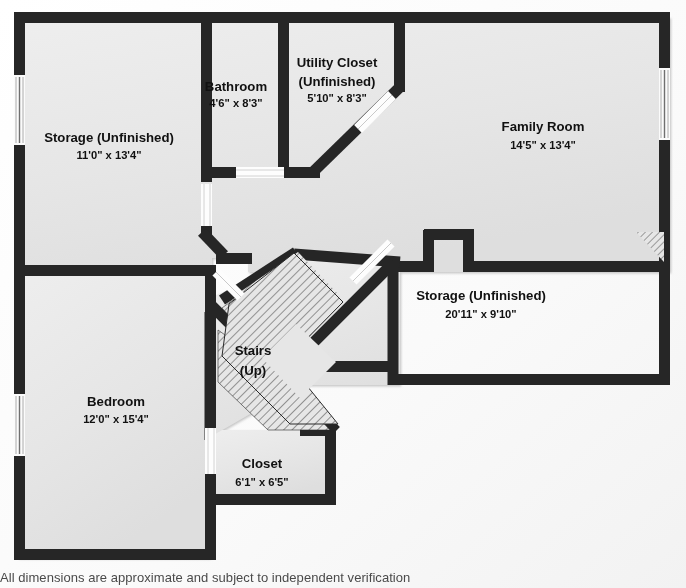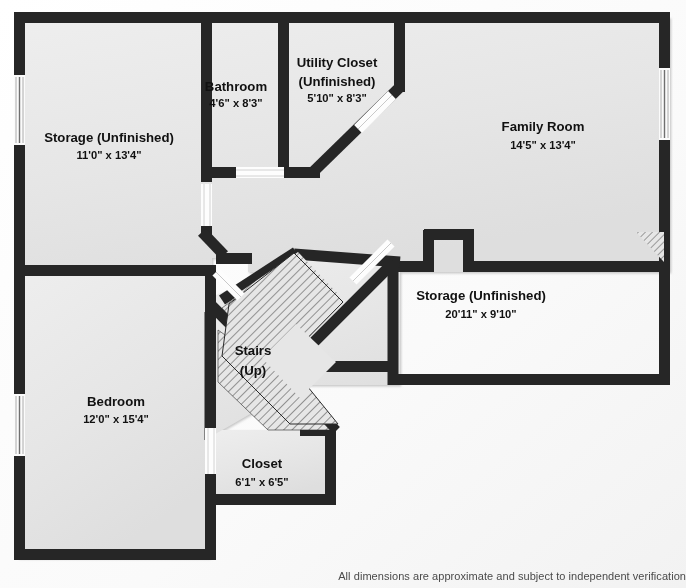--- a/index.html
+++ b/index.html
@@ -34,23 +34,23 @@
     text-anchor: middle;
     dominant-baseline: middle;
   }
   .room-name { font-size: 13.2px; }
   .room-dim { font-size: 11.2px; }
   .footer-note {
     position: absolute;
     left: 0;
     top: 570px;
     width: 686px;
-    text-align: right;
+    text-align: left;
     font-family: "Liberation Sans", sans-serif;
-    font-size: 11px;
+    font-size: 13px;
     color: #4a4a4a;
     letter-spacing: 0.05px;
     user-select: none;
   }
 </style>
 </head>
 <body>
 
 <div id="plan-root">
 

